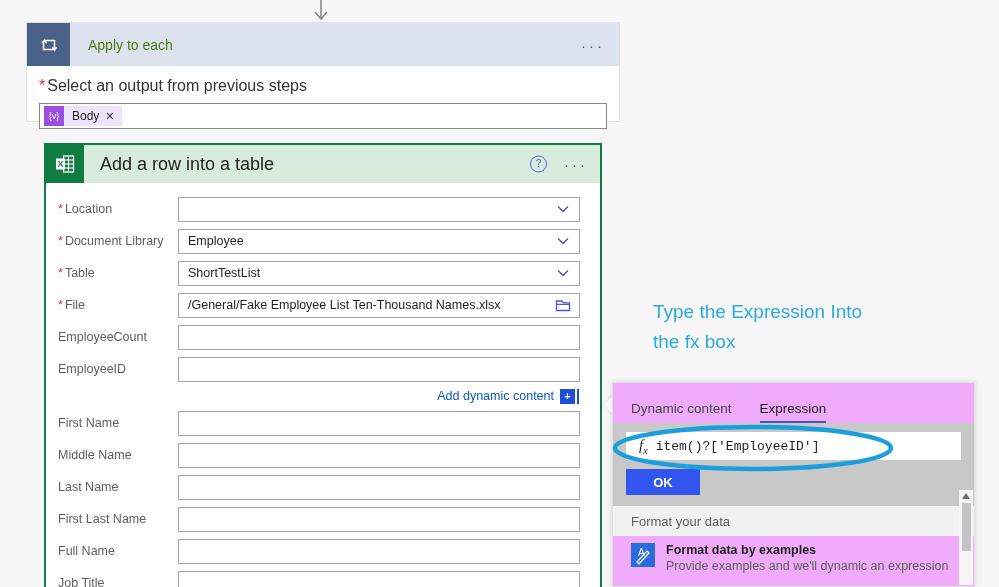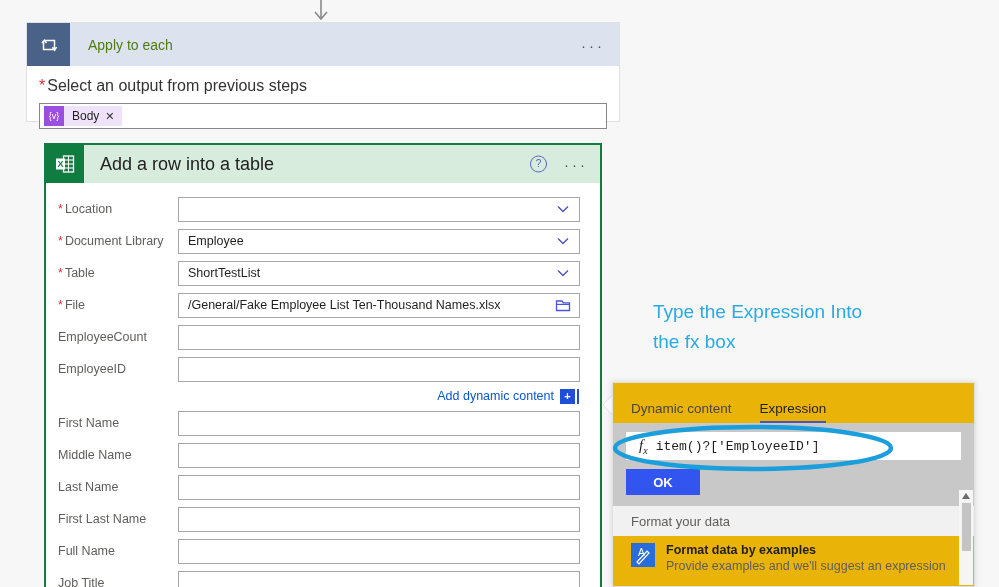--- a/index.html
+++ b/index.html
@@ -261,21 +261,21 @@
     color: #29abe2;
   }
 
   
   .flyout {
     position: absolute;
     left: 612px;
     top: 382px;
     width: 363px;
     height: 205px;
-    background: #eab308;
+    background: #f0abfc;
     border: 1px solid #e1e1e1;
     box-shadow: 0 0 6px rgba(0,0,0,0.14);
     box-sizing: border-box;
   }
   .flyout-pointer {
     position: absolute;
     left: 603px;
     top: 392px;
     width: 12px;
     height: 26px;
@@ -618,21 +618,21 @@
 
   <div class="format-item">
     <div class="format-icon">
       <svg width="24" height="24" viewBox="0 0 24 24">
         <text x="7" y="13" font-family="Liberation Sans, sans-serif" font-size="10" fill="#ffffff">A</text>
         <path d="M6 19 L16 8 L18 10 L8 21 Z" fill="none" stroke="#ffffff" stroke-width="1.2"></path>
       </svg>
     </div>
     <div class="format-texts">
       <div class="format-title">Format data by examples</div>
-      <div class="format-sub">Provide examples and we'll suggest an expression</div>
+      <div class="format-sub">Provide examples and we'll dynamic an expression</div>
     </div>
   </div>
 
   <div class="flyout-scrollbar">
     <div class="scroll-up">
       <svg width="8" height="6" viewBox="0 0 8 6">
           <polygon points="4,0 8,6 0,6" fill="#6b6b6b"></polygon>
         </svg>
     </div>
     <div class="scroll-thumb"></div>

